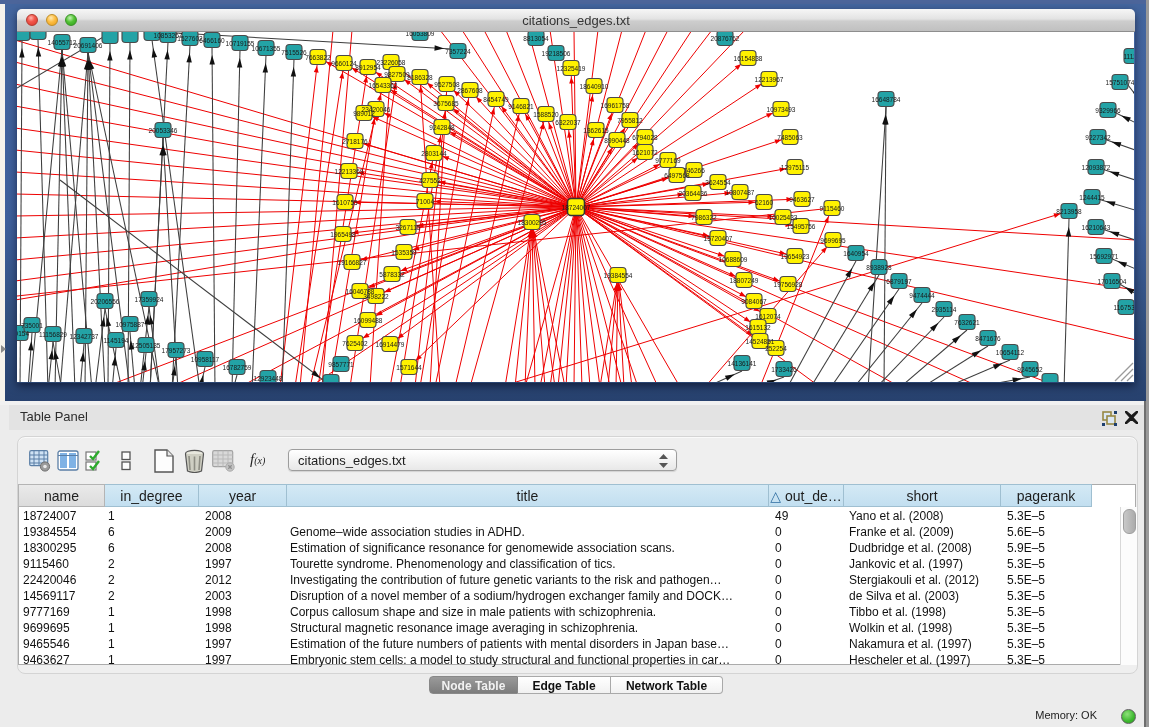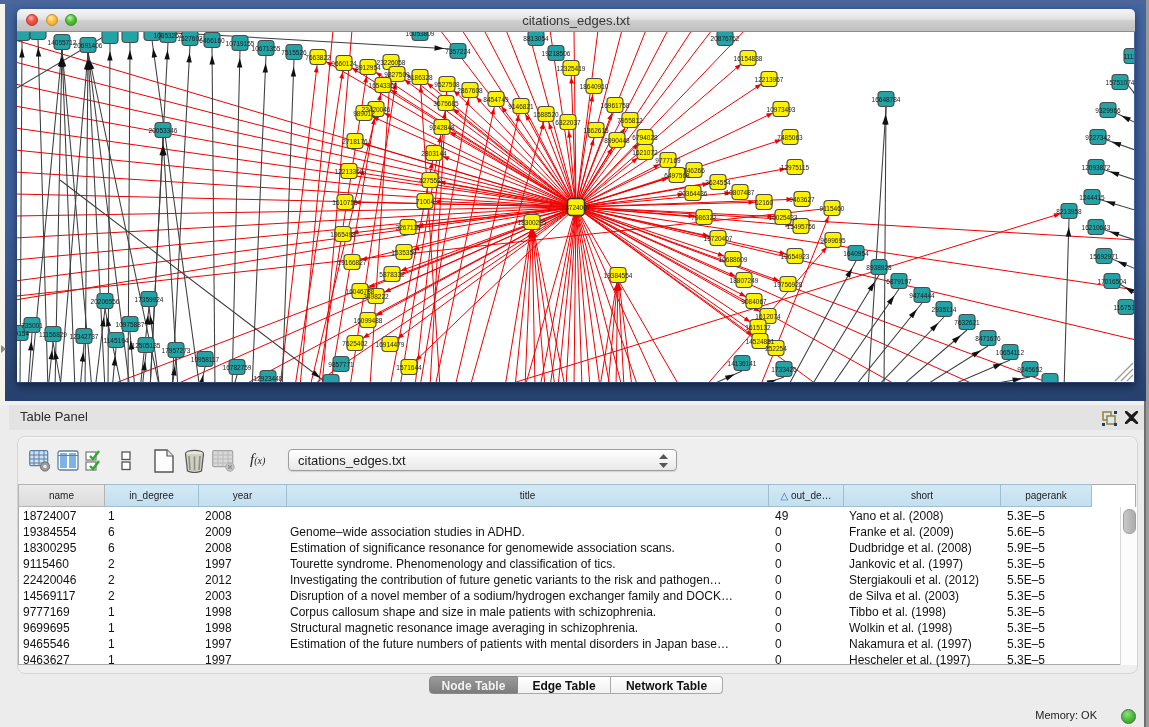--- a/index.html
+++ b/index.html
@@ -21,21 +21,21 @@
 #canvas{left:0;top:23px;width:1117px;height:350px;background:#fff;overflow:hidden;}
 
 #tp-toprow{left:0;top:401px;width:1146px;height:4px;background:#f1f1f1;}
 #tp-title{left:0;top:405px;width:1146px;height:25px;background:#e3e3e3;margin-left:9px;}
 #tp-title span{position:absolute;left:11px;top:4px;font-size:13px;color:#2d2d2d;}
 #panel{left:17px;top:436px;width:1121px;height:238px;background:#efefef;border:1px solid #d4d4d4;border-radius:8px;box-sizing:border-box;box-shadow:inset 0 1px 0 #fafafa;}
 #dropdown{left:288px;top:449px;width:389px;height:22px;background:linear-gradient(180deg,#ffffff,#e8e8e8);border:1px solid #9d9d9d;border-radius:4px;box-sizing:border-box;box-shadow:0 1px 1px rgba(0,0,0,0.12);}
 #dropdown span{position:absolute;left:9px;top:3px;font-size:13px;color:#1c1c1c;}
 
 #tbl{left:18px;top:484px;width:1118px;height:181px;background:#fff;border:1px solid #ababab;box-sizing:border-box;overflow:hidden;}
-.hd{top:484px;height:23px;background:linear-gradient(180deg,#d4e9f5,#c2dff0);border:1px solid #9fbfd1;border-left:none;box-sizing:border-box;font-size:10px;color:#1d1d1d;text-align:center;line-height:22px;}
+.hd{top:484px;height:23px;background:linear-gradient(180deg,#d4e9f5,#c2dff0);border:1px solid #9fbfd1;border-left:none;box-sizing:border-box;font-size:14px;color:#1d1d1d;text-align:center;line-height:22px;}
 #hd-name{background:linear-gradient(180deg,#eaeaea,#dcdcdc);border:1px solid #b4b4b4;color:#222;}
 .row{height:16px;font-size:12px;color:#111;white-space:nowrap;}
 .c{position:absolute;top:1px;}
 #scroll{left:1120px;top:507px;width:16px;height:158px;background:#fcfcfc;border-left:1px solid #d8d8d8;}
 #thumb{left:1122.5px;top:509px;width:11px;height:23px;border-radius:6px;background:linear-gradient(90deg,#c9c9c9,#ababab);border:1px solid #9e9e9e;}
 
 .tab{top:676px;height:18px;font-size:12px;font-weight:bold;line-height:18px;text-align:center;box-sizing:border-box;}
 #tab1{left:429px;width:89px;background:linear-gradient(180deg,#9a9a9a,#7c7c7c);color:#f2f2f2;border:1px solid #888;border-radius:4px 0 0 4px;}
 #tab2{left:518px;width:93px;background:linear-gradient(180deg,#ffffff,#f1f1f1);color:#111;border:1px solid #a9a9a9;border-left:none;}
 #tab3{left:611px;width:112px;background:linear-gradient(180deg,#ffffff,#f1f1f1);color:#111;border:1px solid #a9a9a9;border-left:none;border-radius:0 4px 4px 0;}
@@ -847,20 +847,21 @@
 <span class="c" style="left:205px">1997</span>
 <span class="c" style="left:290px;width:478px;overflow:hidden;display:inline-block">Estimation of the future numbers of patients with mental disorders in Japan base…</span>
 <span class="c" style="left:775px">0</span>
 <span class="c" style="left:849px">Nakamura et al. (1997)</span>
 <span class="c" style="left:1007px">5.3E–5</span>
 </div>
 <div class="abs row" style="left:0;top:652px;width:1118px;">
 <span class="c" style="left:23px">9463627</span>
 <span class="c" style="left:108px">1</span>
 <span class="c" style="left:205px">1997</span>
+<span class="c" style="left:290px;width:478px;overflow:hidden;display:inline-block">Embryonic stem cells: a model to study structural and functional properties in car…</span>
 <span class="c" style="left:775px">0</span>
 <span class="c" style="left:849px">Hescheler et al. (1997)</span>
 <span class="c" style="left:1007px">5.3E–5</span>
 </div>
 <div class="abs" id="scroll"></div>
 <div class="abs" id="thumb"></div>
 <div class="abs tab" id="tab1">Node Table</div>
 <div class="abs tab" id="tab2">Edge Table</div>
 <div class="abs tab" id="tab3">Network Table</div>
 <div class="abs" id="mem">Memory: OK</div>

